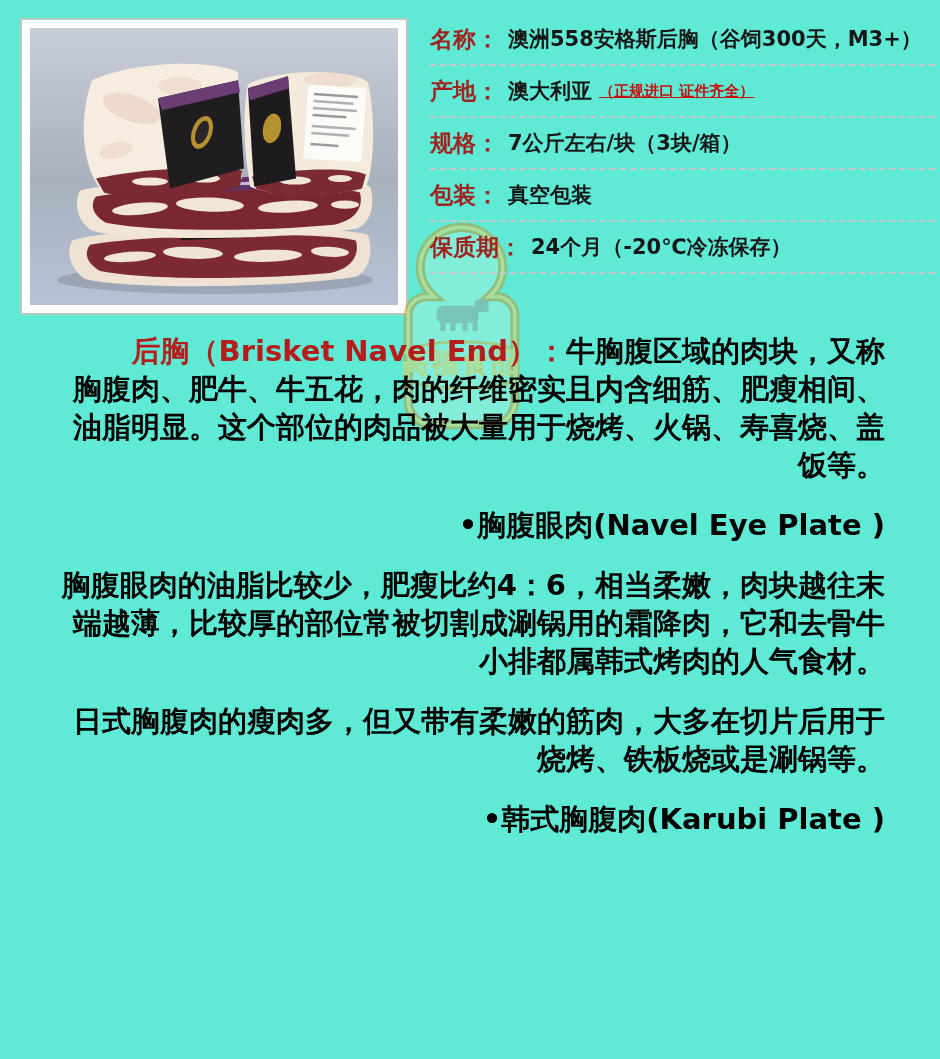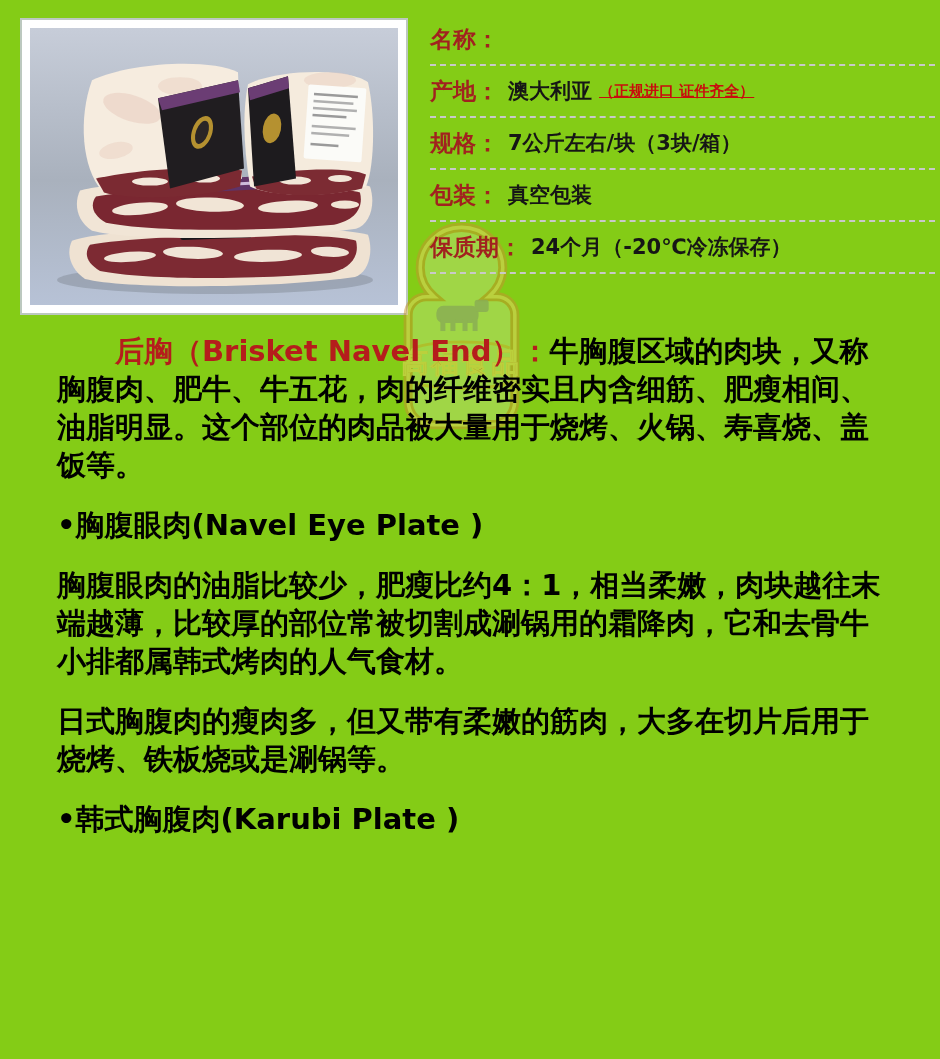--- a/index.html
+++ b/index.html
@@ -1,23 +1,24 @@
 <!DOCTYPE html>
 <html><head>
 <meta charset="utf-8">
 <style>
   html,body{margin:0;padding:0;}
   body{background:#e8e8e8;}
   .page{
     position:relative;
     width:940px;height:1059px;
     margin:0 auto;
-    background:#84cc16;
+    background:#5eead4;
     font-family:"DejaVu Sans",sans-serif;
     overflow:hidden;
+    text-align:right;
   }
   
   .photo-frame{
     position:absolute;left:20px;top:18px;
     width:388px;height:297px;
     box-sizing:border-box;
     background:#ffffff;
     border:2px solid #bcc8bf;
     padding:8px;
     z-index:1;
@@ -131,20 +132,21 @@
           <rect x="282" y="105" width="38" height="2.5" fill="#b0b0b0"></rect>
           <rect x="282" y="116" width="28" height="2.5" fill="#9a9a9a"></rect>
         </g>
       </g>
     </svg>
   </div>
 
   <div class="spec">
     <div class="spec-row">
       <span class="spec-label">名称：</span>
+      <span class="spec-value">澳洲558安格斯后胸（谷饲300天，M3+）</span>
       <span class="spec-value-red"></span>
     </div>
     <div class="spec-row">
       <span class="spec-label">产地：</span>
       <span class="spec-value">澳大利亚</span>
       <span class="spec-value-red">（正规进口 证件齐全）</span>
     </div>
     <div class="spec-row">
       <span class="spec-label">规格：</span>
       <span class="spec-value">7公斤左右/块（3块/箱）</span>
@@ -179,21 +181,21 @@
       <path d="M30,162 C50,170 105,170 125,162" fill="none" stroke="#d9b440" stroke-width="3"></path>
     </svg>
   </div>
 
   <div class="article">
     <p class="p1"><span class="red-title">后胸（Brisket Navel End）：</span><span>牛胸腹区域的肉块，又称胸腹肉、肥牛、牛五花，肉的纤维密实且内含细筋、肥瘦相间、油脂明显。这个部位的肉品被大量用于烧烤、火锅、寿喜烧、盖饭等。</span></p>
 
 
     <div class="section">
       <p class="section-heading">•胸腹眼肉(Navel Eye Plate )</p>
-      <p class="section-body">胸腹眼肉的油脂比较少，肥瘦比约4：1，相当柔嫩，肉块越往末端越薄，比较厚的部位常被切割成涮锅用的霜降肉，它和去骨牛小排都属韩式烤肉的人气食材。</p>
+      <p class="section-body">胸腹眼肉的油脂比较少，肥瘦比约4：6，相当柔嫩，肉块越往末端越薄，比较厚的部位常被切割成涮锅用的霜降肉，它和去骨牛小排都属韩式烤肉的人气食材。</p>
     </div>
 
     <div class="section">
       <p class="section-body">日式胸腹肉的瘦肉多，但又带有柔嫩的筋肉，大多在切片后用于烧烤、铁板烧或是涮锅等。</p>
     </div>
 
     <div class="section">
       <p class="section-heading">•韩式胸腹肉(Karubi Plate )</p>
 
     </div>

